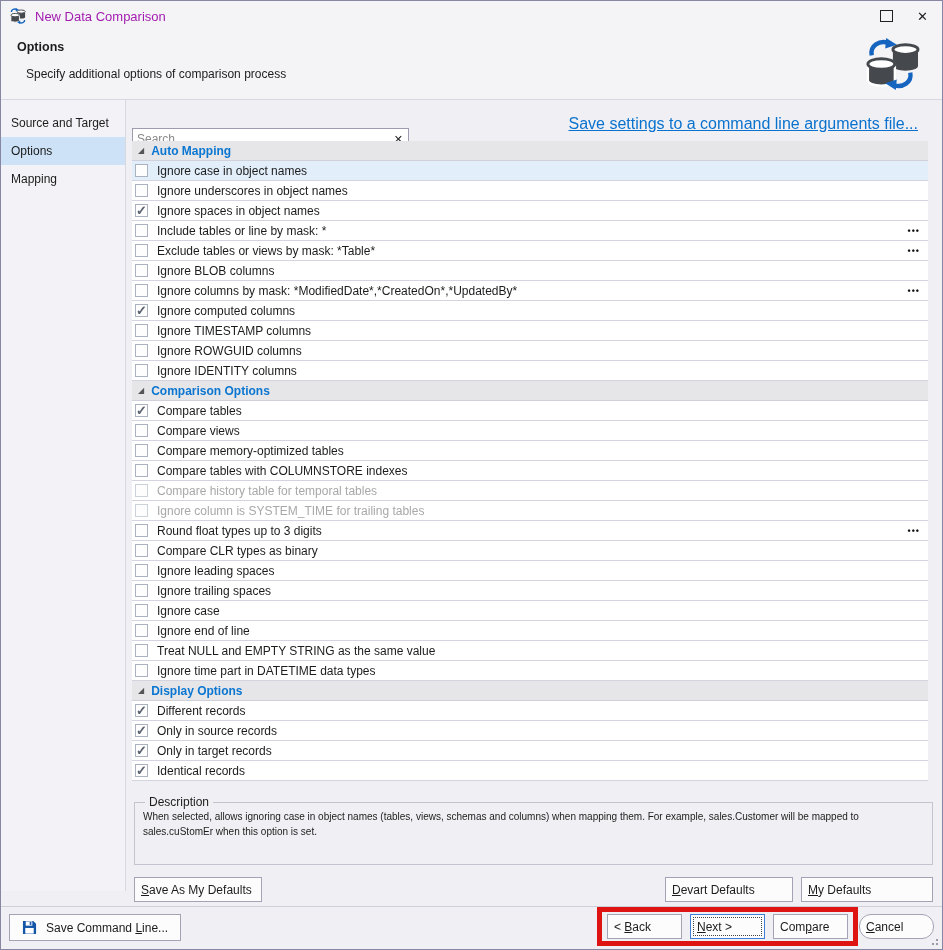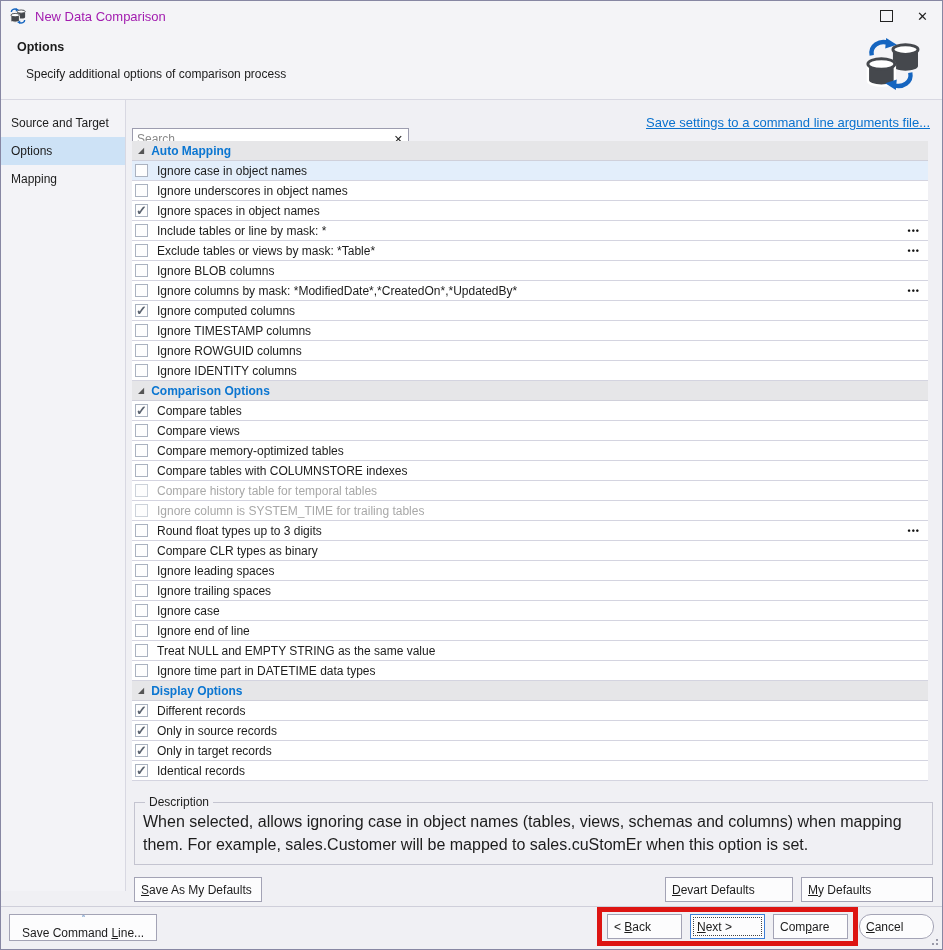--- a/index.html
+++ b/index.html
@@ -21,53 +21,53 @@
   .body{position:absolute;left:0;top:99px;right:0;bottom:42px;}
   .sidebar{position:absolute;left:0;top:0;bottom:16px;width:125px;background:#f3f3f7;border-right:1px solid #d8d8e2;box-sizing:border-box;padding-top:9px;}
   .side-item{height:28px;line-height:28px;padding-left:10px;font-size:12px;color:#1c1c1c;cursor:default;}
   .side-item.selected{background:#cde2f6;}
   .main{position:absolute;left:126px;top:0;right:0;bottom:0;}
 
   .searchbox{position:absolute;left:5px;top:28px;width:277px;height:22px;background:#fff;border:1px solid #9d9daf;box-sizing:border-box;display:flex;align-items:center;}
   .searchbox input{flex:1;border:none;outline:none;font-family:"Liberation Sans",sans-serif;font-size:12px;color:#333;padding:0 4px;background:transparent;min-width:0;}
   .searchbox input::placeholder{color:#8a8a8a;opacity:1;}
   .search-clear{flex:0 0 auto;margin-right:5px;font-size:11px;color:#222;cursor:default;}
-  .cmd-link{position:absolute;right:12px;top:15px;font-size:13px;color:#0a72ce;text-decoration:underline;cursor:pointer;white-space:nowrap;}
+  .cmd-link{position:absolute;right:24px;top:15px;font-size:16px;color:#0a72ce;text-decoration:underline;cursor:pointer;white-space:nowrap;}
 
   
   .options-list{position:absolute;left:5px;top:41px;width:796px;}
   .sec-header{height:19px;background:#e6e6e8;border-bottom:1px solid #d0d0da;display:flex;align-items:center;padding-left:6px;}
   .tri{font-size:8px;color:#555;line-height:1;}
   .sec-title{margin-left:7px;font-size:12px;font-weight:bold;color:#0b76d1;}
   .opt-row{height:19px;background:#fff;border-bottom:1px solid #d4d4e0;display:flex;align-items:center;padding-left:3px;box-sizing:content-box;}
   .opt-row.selected{background:#e3eefb;}
   .cb{width:13px;height:13px;border:1px solid #aab2c0;background:#fdfdfd;box-sizing:border-box;margin-right:9px;flex:0 0 auto;
       display:flex;align-items:center;justify-content:center;font-size:13px;font-weight:bold;color:#5a626e;line-height:1;}
   .opt-label{font-size:12px;color:#1c1c1c;white-space:nowrap;}
   .opt-row.disabled .opt-label{color:#a8a8a8;}
   .opt-row.disabled .cb{border-color:#ccd2da;}
   .ellipsis{margin-left:auto;margin-right:8px;font-size:9px;font-weight:bold;letter-spacing:1px;color:#111;cursor:default;}
 
   
   .desc{position:absolute;left:7px;top:695px;right:9px;height:70px;border:1px solid #c4c4d0;margin:0;padding:0 8px;box-sizing:border-box;}
   .desc legend{font-size:12px;color:#1c1c1c;padding:0 4px;margin-left:2px;}
-  .desc-text{font-size:16px;color:#1c1c1c;line-height:1.45;margin-top:1px;}
+  .desc-text{font-size:10px;color:#1c1c1c;line-height:1.45;margin-top:1px;}
 
   
   .btn{background:#fcfcfd;border:1px solid #a3a3b5;font-family:"Liberation Sans",sans-serif;font-size:12px;color:#1c1c1c;
        display:inline-flex;align-items:center;justify-content:flex-start;box-sizing:border-box;cursor:default;}
   .accel{text-decoration:underline;}
   .defaults-row{position:absolute;left:7px;top:777px;right:9px;height:25px;}
   .btn-save-defaults{position:absolute;left:0;top:0;width:128px;height:25px;}
   .btn-devart{position:absolute;right:140px;top:0;width:128px;height:25px;}
   .btn-mydef{position:absolute;right:0;top:0;width:132px;height:25px;}
 
   
   .footer{position:absolute;left:0;right:0;bottom:0;height:42px;background:#f0f0f4;border-top:1px solid #cfcfda;}
-  .btn-cmdline{position:absolute;left:8px;top:7px;height:27px;padding:0 12px;gap:9px;flex-direction:column;}
+  .btn-cmdline{position:absolute;left:8px;top:7px;height:27px;padding:0 12px;gap:9px;}
   .floppy{width:15px;height:15px;}
   .red-box{position:absolute;left:596px;top:0;width:261px;height:39px;border:5px solid #dd1412;box-sizing:border-box;
            display:flex;align-items:center;justify-content:center;gap:8px;}
   .red-box .btn{width:75px;height:25px;}
   .btn-next{border:1px solid #3f7fd6;outline:1px dotted #444;outline-offset:-4px;}
   .btn-cancel{position:absolute;right:8px;top:7px;width:75px;height:25px;border-radius:12px;}
   .grip{position:absolute;right:4px;bottom:4px;width:2px;height:2px;background:#9a9aa8;
         box-shadow:0 -4px #9a9aa8,-4px 0 #9a9aa8;}
 </style>
 </head>

